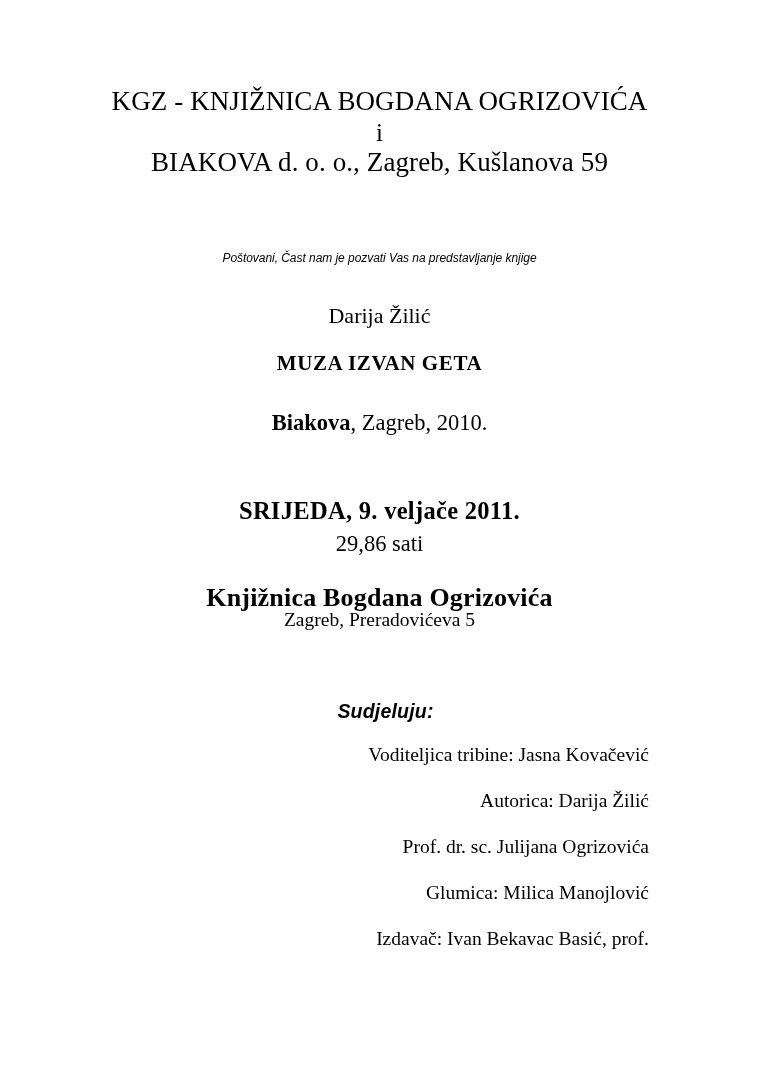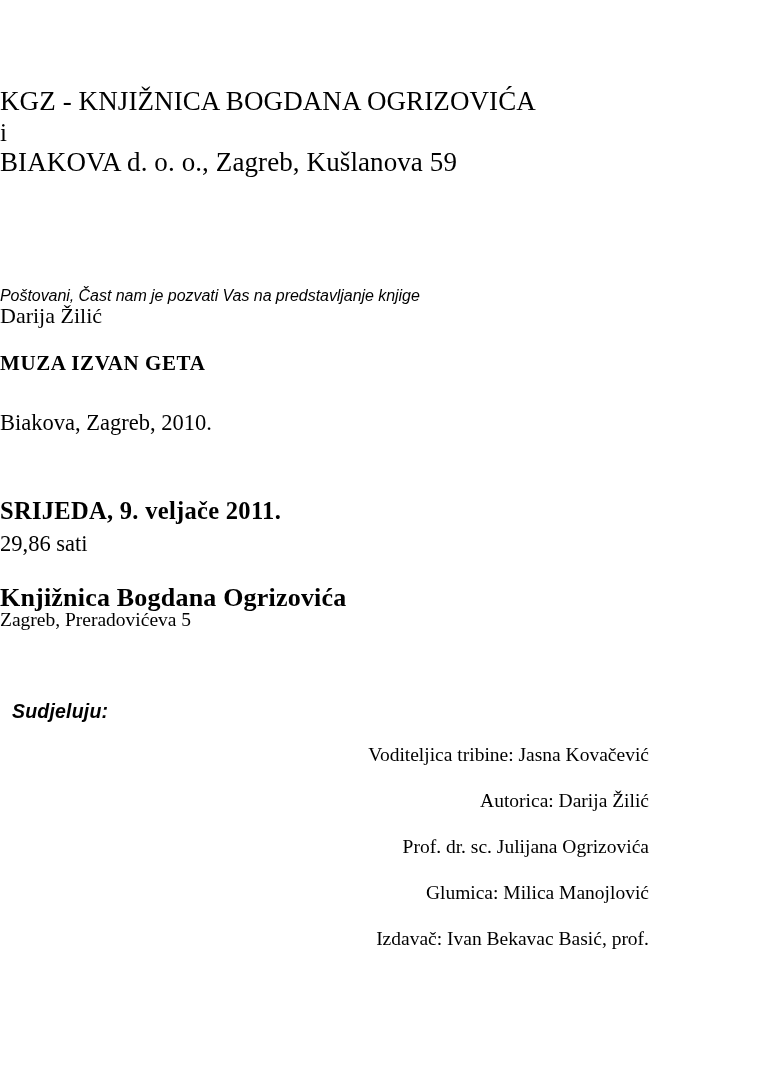--- a/index.html
+++ b/index.html
@@ -24,43 +24,43 @@
     width: 759px;
     height: 1074px;
     background: #ffffff;
   }
 
   
   .blk {
     position: absolute;
     left: 0;
     width: 759px;
+    text-align: center;
     line-height: 1.18;
   }
 
   .serif        { font-family: "Liberation Serif", "DejaVu Serif", serif; }
   .sans-it      { font-family: "Liberation Sans", "DejaVu Sans", sans-serif;
                   font-style: italic; }
 
   
   #org-header { top: 86px; }
   #org-header .org-line {
     display: block;
     font-size: 27px;
     letter-spacing: .1px;
     white-space: nowrap;
   }
   #org-header .org-line.conj { font-size: 25px; }
 
   
   #invitation {
     top: 251px;
-    font-size: 16px;
+    font-size: 12px;
     letter-spacing: -.05px;
-    margin-top: 36px;
   }
 
   
   #author {
     top: 303px;
     font-size: 22px;
   }
 
   
   #book-title {
@@ -68,21 +68,21 @@
     font-size: 21px;
     font-weight: bold;
     letter-spacing: .6px;
   }
 
   
   #publisher {
     top: 410px;
     font-size: 22.5px;
   }
-  #publisher .pub-name { font-weight: normal; }
+  #publisher .pub-name { font-weight: bold; }
 
   
   #event-date {
     top: 497px;
     font-size: 24.5px;
     font-weight: bold;
     letter-spacing: .3px;
   }
   #event-time {
     top: 531px;

